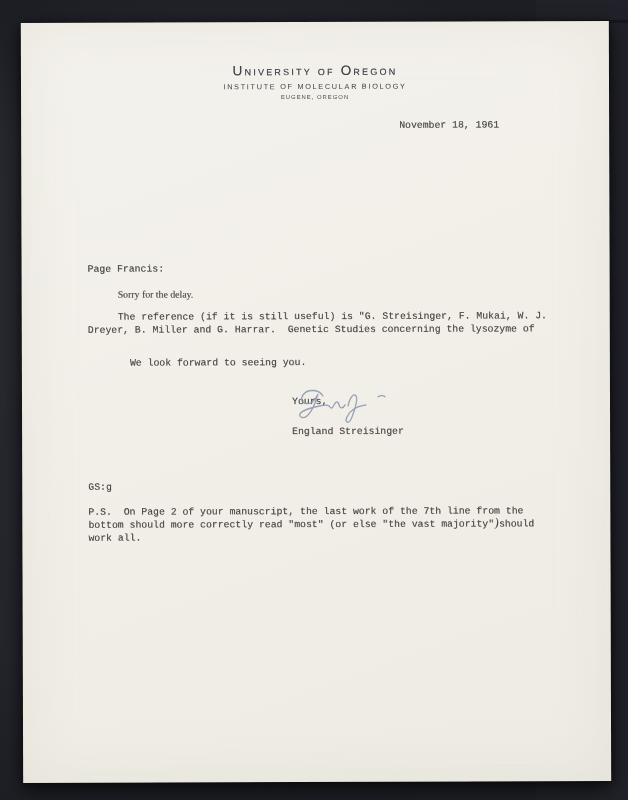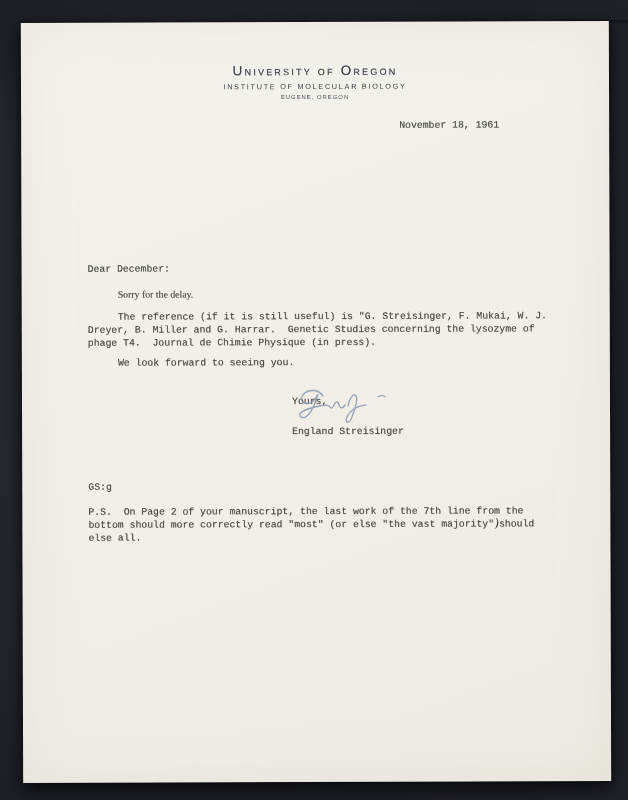--- a/index.html
+++ b/index.html
@@ -110,43 +110,42 @@
   <div class="paper-wrap">
     <div class="paper">
 
       <div class="lh lh-org">University of Oregon</div>
       <div class="lh lh-dept">INSTITUTE OF MOLECULAR BIOLOGY</div>
       <div class="lh lh-city">EUGENE, OREGON</div>
 
       <div class="tw" style="left:378px; top:97px;">November 18, 1961</div>
 
 
-      <div class="tw" style="left:66px; top:240px;">Dear December:</div>
+      <div class="tw" style="left:66px; top:240px;">Page Francis:</div>
 
       <div class="tw" style="left:96px; top:265px;font-family:Liberation Serif, serif;">Sorry for the delay.</div>
 
       <div class="tw" style="left:96px; top:288px;">The reference (if it is still useful) is "G. Streisinger, F. Mukai, W. J.</div>
       <div class="tw" style="left:66px; top:301px;">Dreyer, B. Miller and G. Harrar.  Genetic Studies concerning the lysozyme of</div>
-      <div class="tw" style="left:66px; top:314px;">phage T4.  Journal de Chimie Physique (in press).</div>
 
-      <div class="tw" style="left:96px; top:334px;text-align:right;">We look forward to seeing you.</div>
+      <div class="tw" style="left:108px; top:334px;text-align:right;">We look forward to seeing you.</div>
 
       <div class="tw" style="left:270px; top:357px;margin-top:16px;">Yours,</div>
 
       <svg class="sig" viewBox="0 0 118 46" aria-label="handwritten signature">
         <g fill="none" stroke="#8c99b0" stroke-width="1.3" stroke-linecap="round" opacity="0.9">
           <path d="M35,12 C30,4 17,5 14,13 C11,20 22,22 27,15 C30,11 31,8 29,13 C26,24 19,36 13,33 C8,30 17,25 27,23 C34,21 39,20 41,22 C43,25 44,25 46,21 C48,17 50,17 51,21 C52,25 55,25 57,21"></path>
           <path d="M60,22 C62,13 66,9 68,12 C70,15 67,25 64,33 C61,41 56,39 59,33 C62,26 70,22 78,21"></path>
           <path d="M90,13 C93,11 96,12 97,13"></path>
         </g>
       </svg>
 
       <div class="tw" style="left:270px; top:403px;">England Streisinger</div>
 
       <div class="tw" style="left:66px; top:458px;">GS:g</div>
 
       <div class="tw" style="left:66px; top:483px;">P.S.  On Page 2 of your manuscript, the last work of the 7th line from the</div>
       <div class="tw" style="left:66px; top:496px;"><span>bottom should more correctly read "most" (or else "the vast majority"</span><span class="hand-paren">)</span><span>should</span></div>
-      <div class="tw" style="left:66px; top:509px;">else all.</div>
+      <div class="tw" style="left:66px; top:509px;">work all.</div>
 
     </div>
   </div>
 </div>
 
 </body></html>

